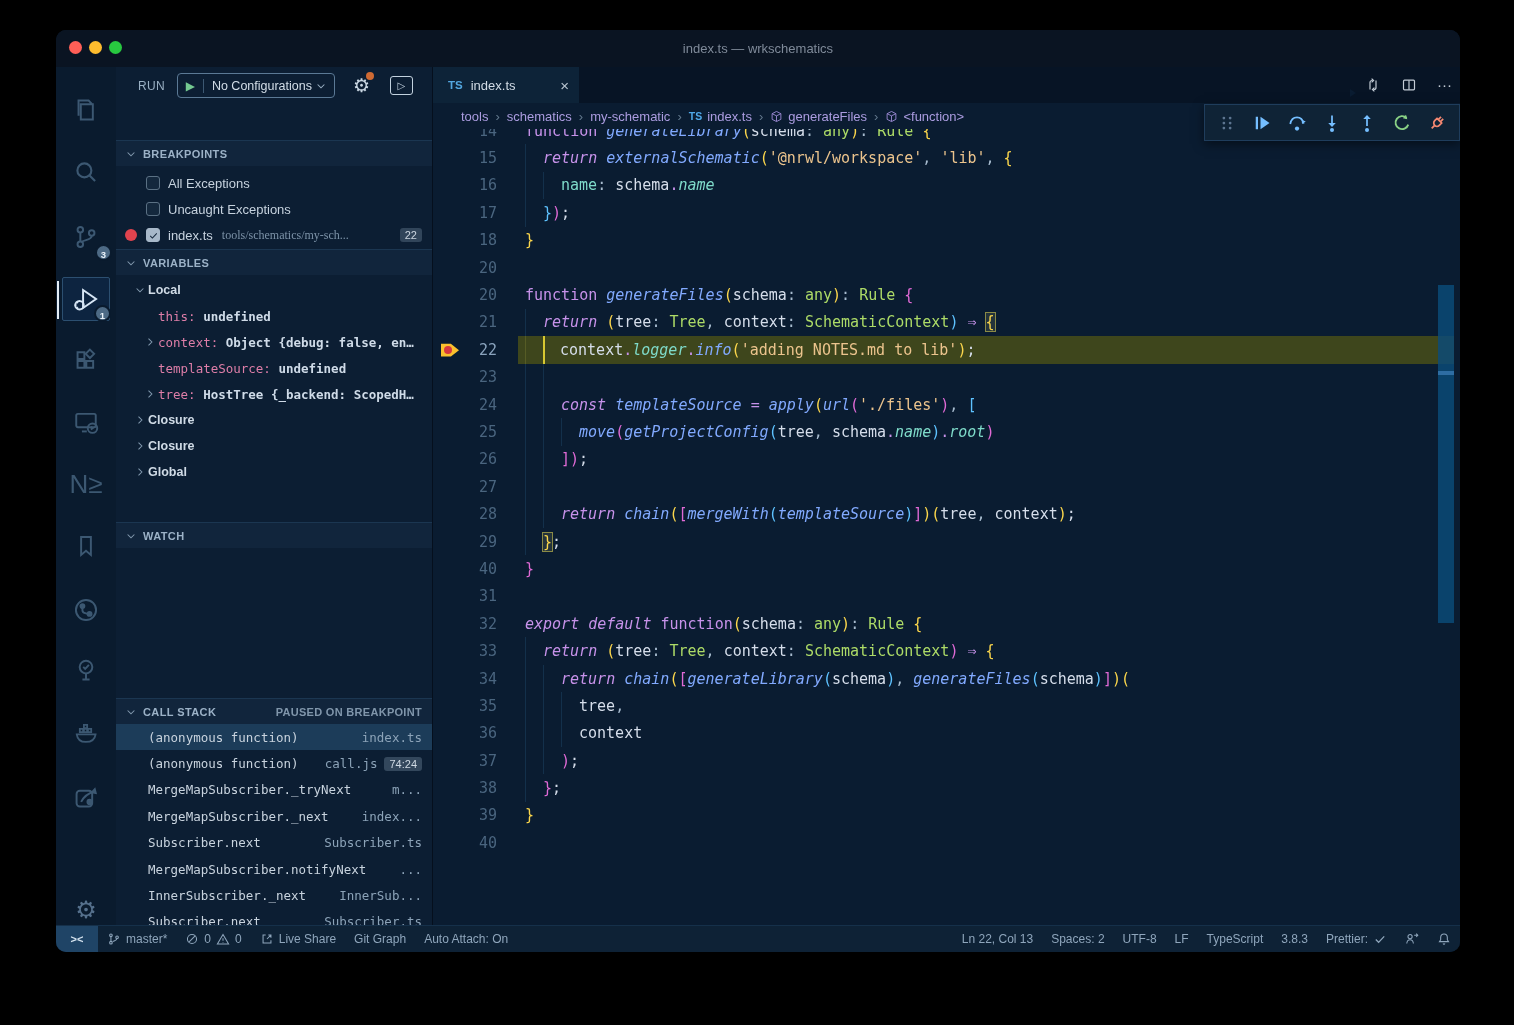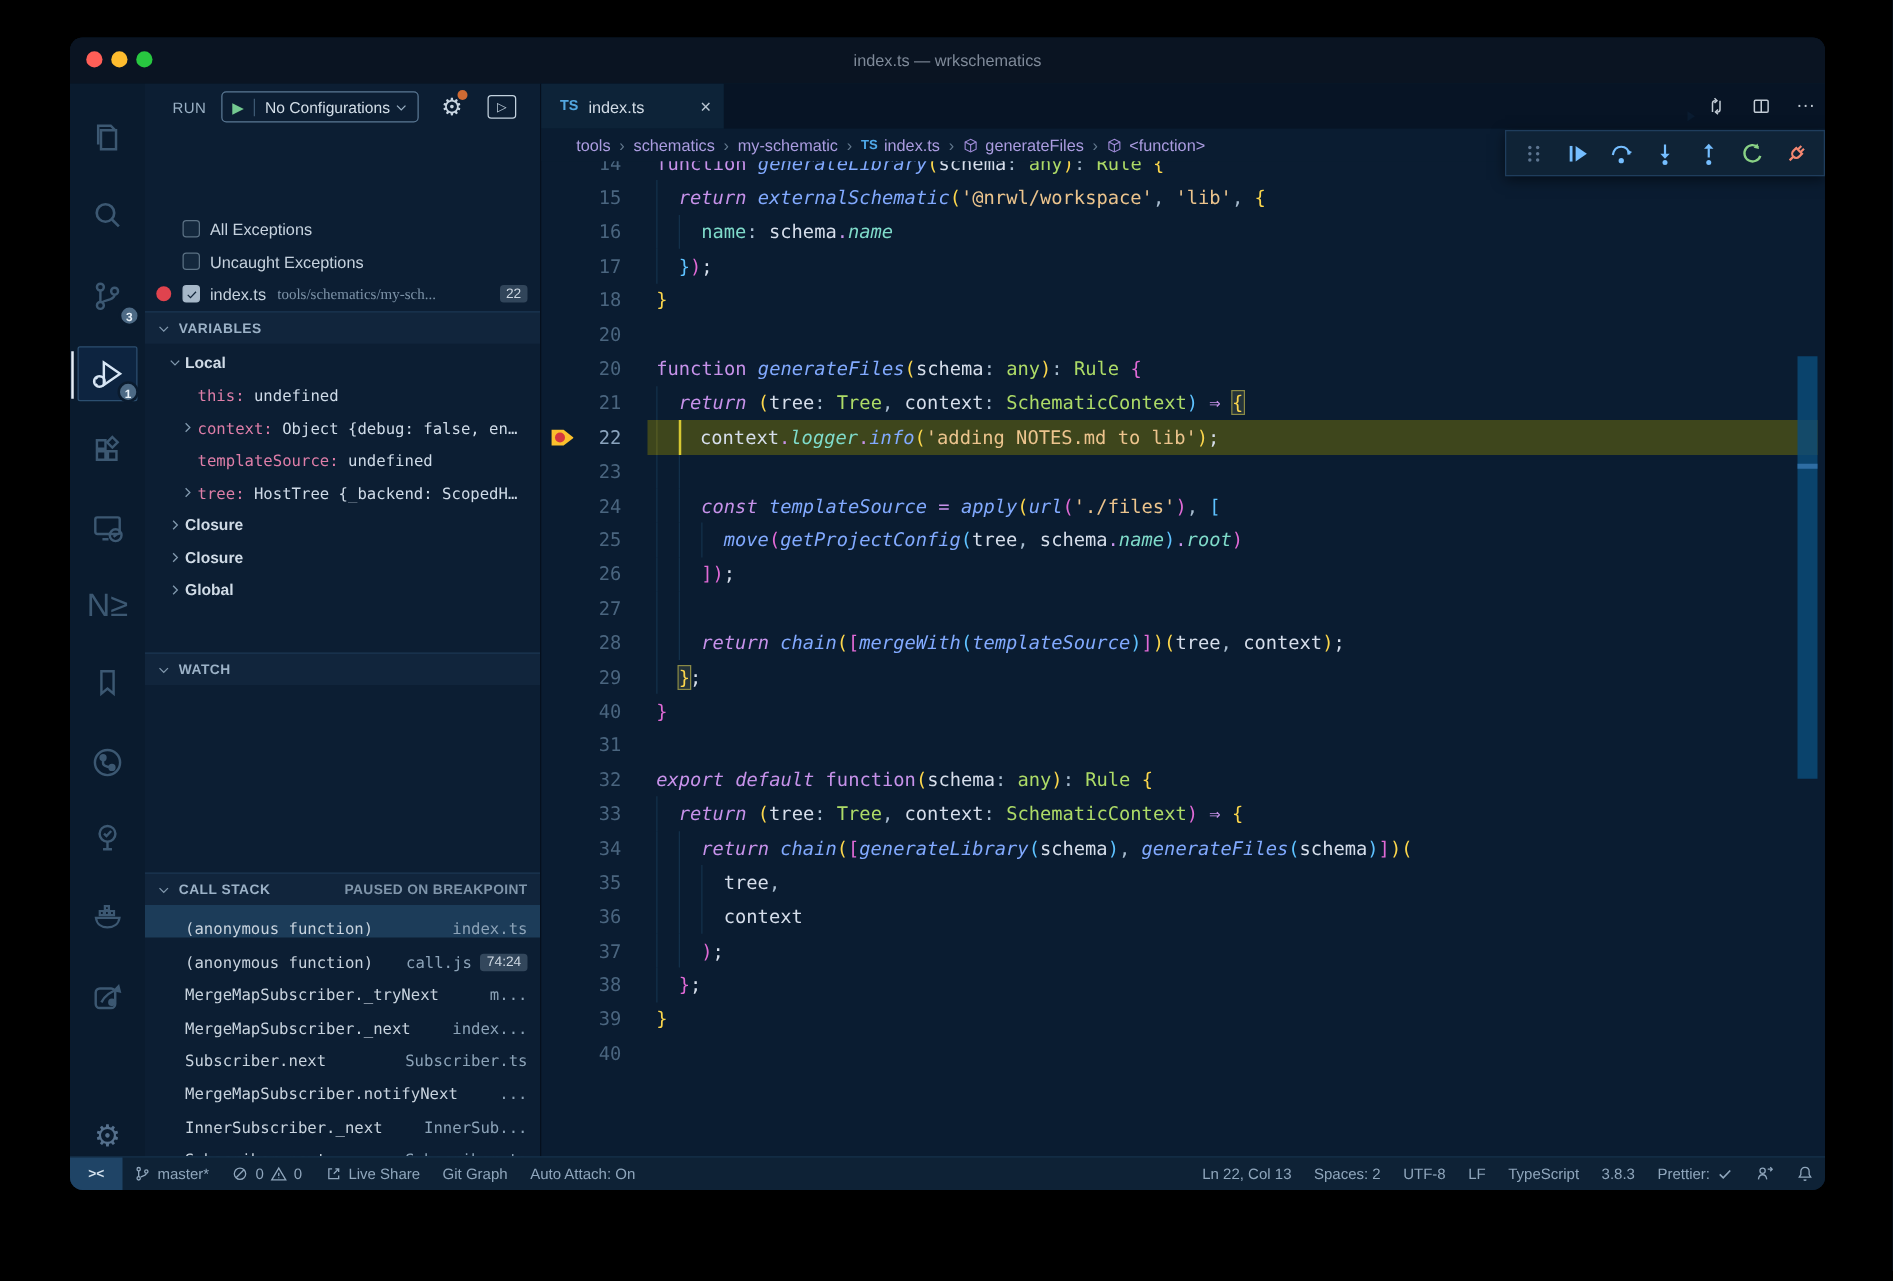--- a/index.html
+++ b/index.html
@@ -54,23 +54,23 @@
         display:flex; align-items:center; justify-content:center; }
   .cb.checked { background:#a7b8c9; border-color:#a7b8c9; color:#14273c; }
   .bp-dot { width:12px; height:12px; border-radius:50%; background:#e0434e; flex:none; }
   .bp-path { color:#7d93a8; font-size:12px; margin-left:9px; white-space:nowrap; overflow:hidden; flex:1;font-family:Liberation Serif, serif; }
   .badge { background:#31455a; color:#ccd6e0; font-size:11px; border-radius:3px; padding:1px 5px; margin-right:10px; flex:none; }
 
   .chev-cell { width:16px; color:#8299ae; flex:none; display:flex; justify-content:center; }
   .scope-label { font-weight:bold; color:#d0dbe6; font-size:12.5px; }
   .var-mono { font-family:"DejaVu Sans Mono",monospace; font-size:12.5px; white-space:nowrap; overflow:hidden; }
   .var-name { color:#de7ea8; }
-  .var-val { color:#cfdbe8; }
-
-  .frame-row { position:absolute; left:0; right:0; height:26.4px; display:flex; align-items:flex-end;
+  .var-val { color:#cfdbe8;font-weight:bold; }
+
+  .frame-row { position:absolute; left:0; right:0; height:26.4px; display:flex; align-items:center;
                font-family:"DejaVu Sans Mono",monospace; font-size:12.5px; padding:0 10px 0 32px; }
   .frame-row.selected { background:#1c3c59; }
   .frame-fn { color:#c8d3de; white-space:nowrap; }
   .frame-file { margin-left:auto; color:#8ca3b8; white-space:nowrap; padding-left:8px; }
   .frame-badge { margin-left:7px; background:#33475c; color:#cfd9e3; border-radius:3px; font-size:11px;
                  font-family:"Liberation Sans",sans-serif; padding:1px 5px; }
 
   
   .editor { position:absolute; left:376px; top:37px; right:0; bottom:27px; background:#0a1c31; border-left:1px solid #050f1d; }
   .tabbar { position:absolute; left:0; top:0; right:0; height:36px; background:#071425; }
@@ -410,20 +410,28 @@
           <span class="run-chev">
               <svg class="ic" width="12" height="12">
                 <use href="#i-chev-down"></use>
               </svg>
             </span>
         </div>
         <span class="run-gear">⚙<span class="dot"></span></span>
         <span class="console-ic">▷</span>
       </div>
 
+      <div class="sec-header" style="top:73px">
+        <span class="chev">
+            <svg class="ic" width="12" height="12">
+              <use href="#i-chev-down"></use>
+            </svg>
+          </span>
+        <span>BREAKPOINTS</span>
+      </div>
       <div id="bp-rows">
           <div class="row26" style="top: 103px;">
             <span class="cb" style="margin-left: 30px;"></span>
             <span style="margin-left: 8px;">All Exceptions</span>
           </div>
           <div class="row26" style="top: 129px;">
             <span class="cb" style="margin-left: 30px;"></span>
             <span style="margin-left: 8px;">Uncaught Exceptions</span>
           </div>
           <div class="row26" style="top: 155px;">

